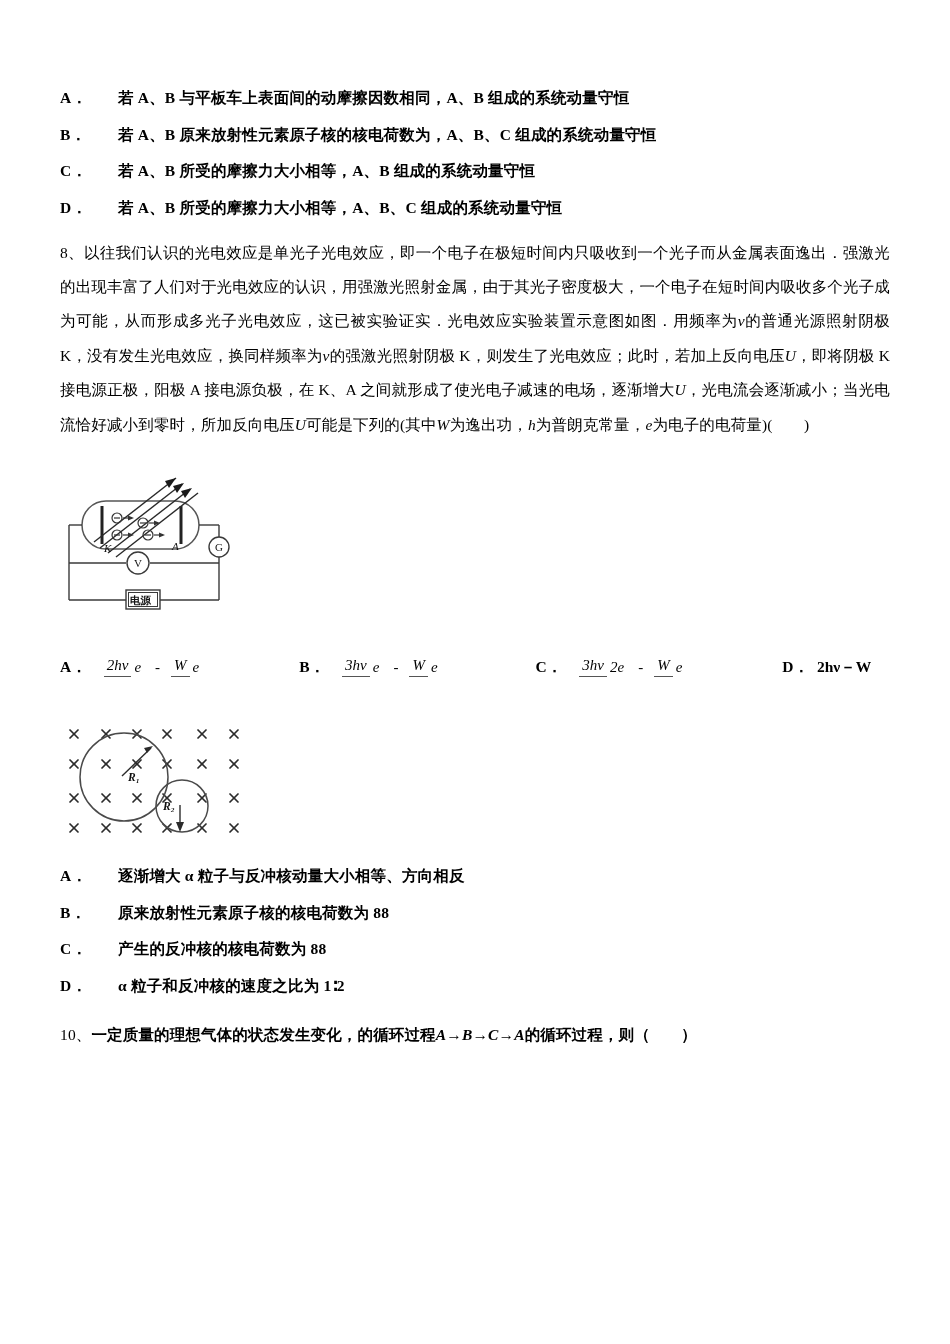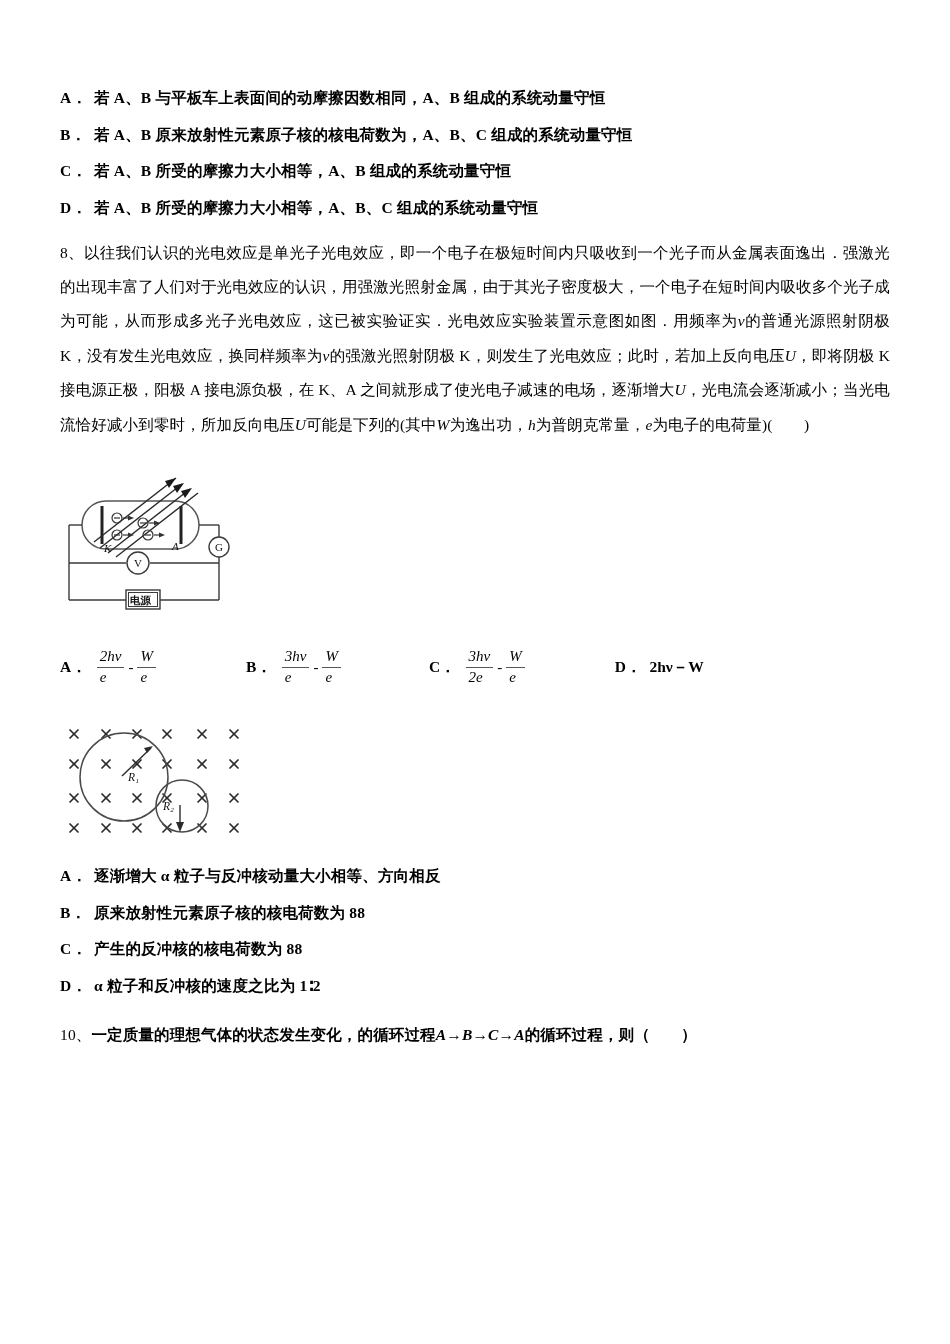--- a/index.html
+++ b/index.html
@@ -39,20 +39,21 @@
     margin-bottom: 12.5px;
     letter-spacing: 0.2px;
   }
   .opt-letter {
     flex: 0 0 auto;
     width: 34px;
     font-weight: bold;
   }
   .opt-text {
     flex: 1 1 auto;
+    margin-left: 24px;
   }
 
   
   .q-para {
     font-size: 15.5px;
     line-height: 2.22;
     text-align: justify;
     text-justify: inter-character;
     margin: 0;
     letter-spacing: 0.15px;
@@ -84,20 +85,21 @@
     margin-top: 14px;
     margin-left: 4px;
     width: 230px;
     height: 160px;
   }
   .fig-field {
     margin-top: 10px;
     margin-left: -8px;
     width: 205px;
     height: 128px;
+    font-weight: bold;
   }
 
   
   .ans-row {
     margin-top: 22px;
     display: flex;
     align-items: center;
     font-size: 15.5px;
     height: 58px;
   }
@@ -111,25 +113,24 @@
     margin-right: 8px;
   }
   .expr {
     display: flex;
     align-items: center;
     font-style: italic;
     font-size: 15px;
   }
   .frac {
     display: inline-flex;
-    flex-direction: column;
-    align-items: flex-start;
+    align-items: flex-end;
     vertical-align: middle;
     line-height: 1.15;
-    margin: 0 2px;
+    margin: 0 9px;
   }
   .frac .num {
     padding: 0 3px 1px 3px;
     border-bottom: 1px solid #555;
     font-style: italic;
   }
   .frac .den {
     padding: 1px 3px 0 3px;
     font-style: italic;
   }

